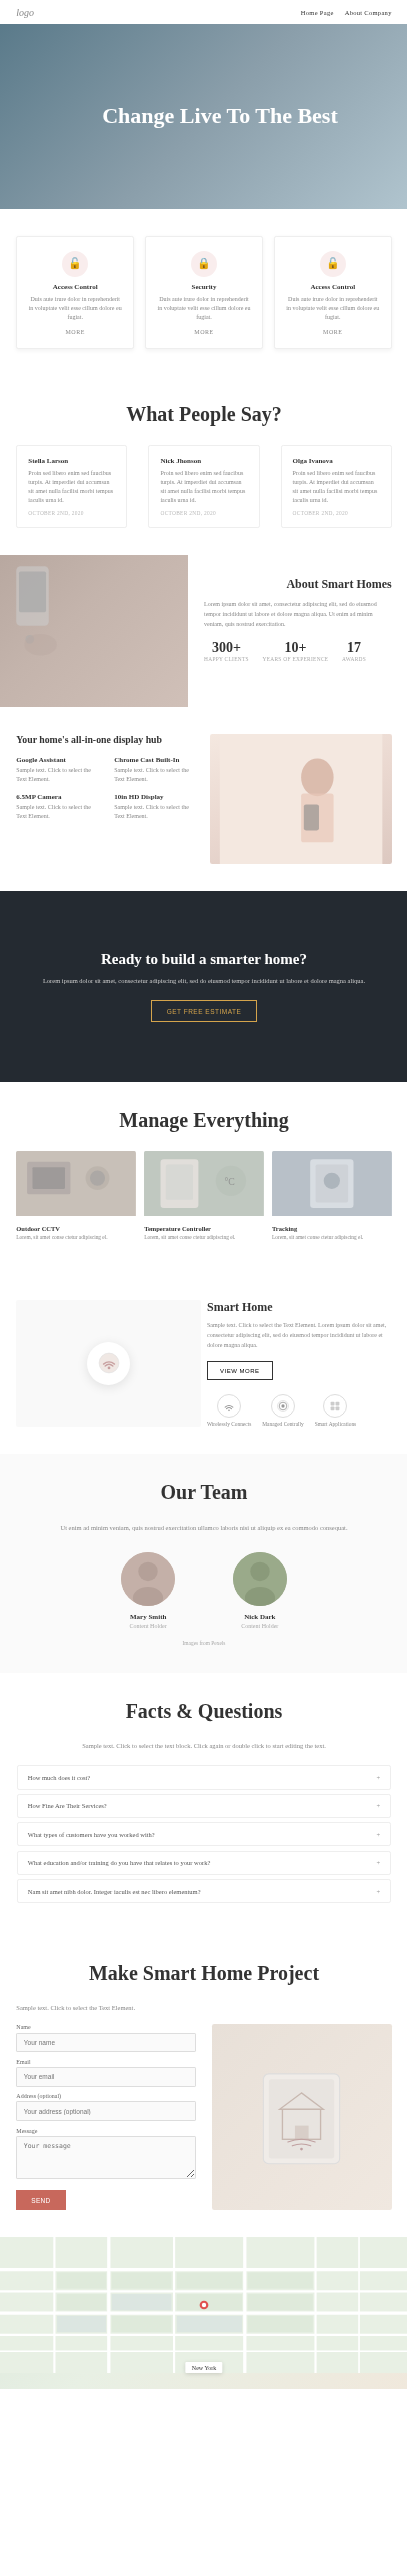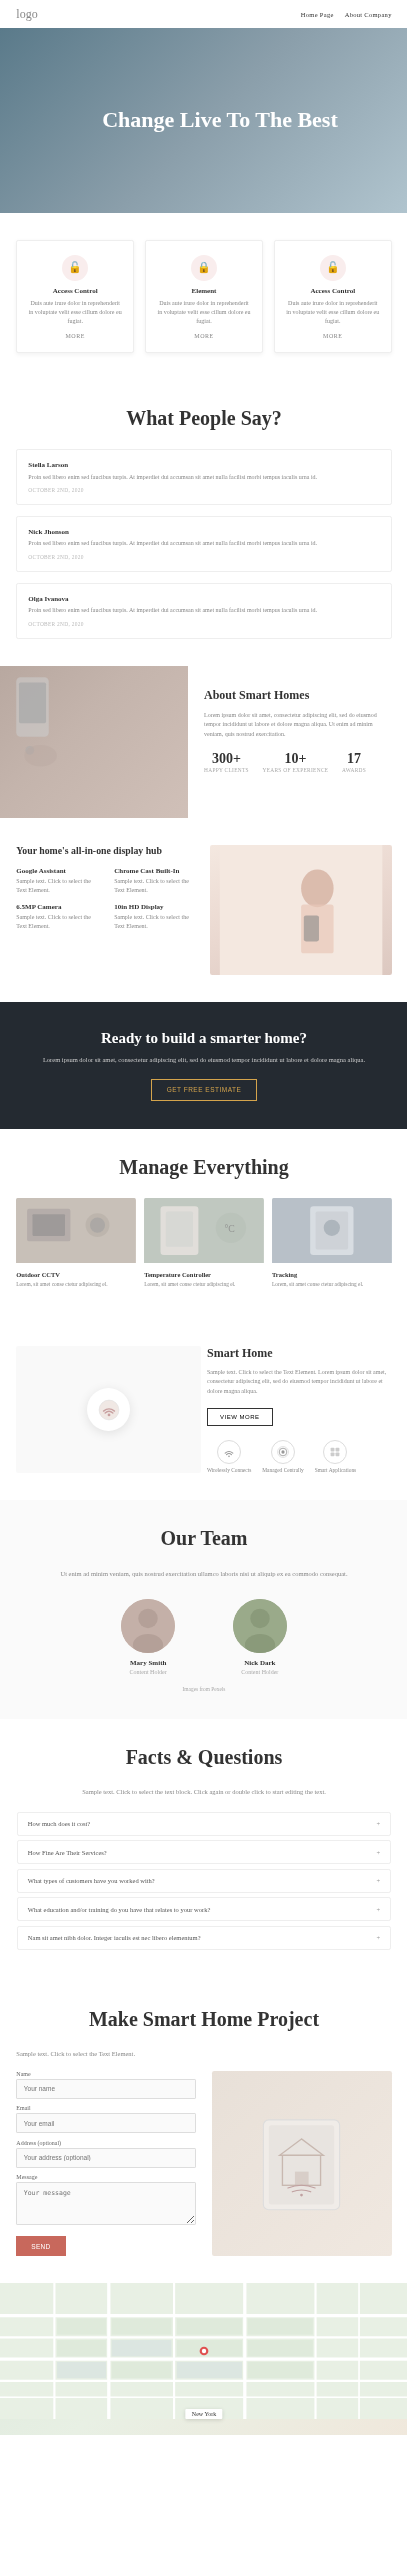--- a/index.html
+++ b/index.html
@@ -1,20 +1,20 @@
 <!DOCTYPE html>
 <html style="font-size:8.7px"><head>
   <meta charset="utf-8">
   <style>
     * { box-sizing: border-box; margin: 0; padding: 0; }
     body { font-family: Georgia, 'Times New Roman', serif; color: #333; background: #fff; width: 408px; }
 
     
     .nav { display: flex; justify-content: space-between; align-items: center; padding: 6.5px 16.3px; background: #fff; position: relative; z-index: 10; }
-    .nav-logo { font-size: 12px; color: #888; }
+    .nav-logo { font-size: 10px; color: #888; font-style: italic; }
     .nav-links { display: flex; gap: 11px; }
     .nav-links a { font-size: 6.5px; color: #333; text-decoration: none; letter-spacing: 0.3px; }
 
     
     .hero { background: linear-gradient(rgba(0,0,0,0.45), rgba(0,0,0,0.45)), #7a8fa0; min-height: 185px; display: flex; align-items: center; justify-content: center; position: relative; overflow: hidden; padding-left: 32px; }
     .hero-bg { position: absolute; inset: 0; background: linear-gradient(135deg, #5a7a8a 0%, #8a9eaa 50%, #b0c4ce 100%); }
     .hero-content { position: relative; text-align: center; color: #fff; padding: 33px 22px; }
     .hero-title { font-size: 22px; font-weight: 700; color: #fff; line-height: 1.2; }
 
     
@@ -22,51 +22,51 @@
     .features-grid { display: flex; gap: 11px; justify-content: center; }
     .feature-card { background: #fff; border: 0.5px solid #eee; border-radius: 2.2px; padding: 13.6px 11px; flex: 1; text-align: center; box-shadow: 0 1.1px 4.3px rgba(0,0,0,0.05); }
     .feature-icon { width: 26px; height: 26px; background: #f9eded; border-radius: 50%; margin: 0 auto 6.5px; display: flex; align-items: center; justify-content: center; font-size: 11px; }
     .feature-title { font-size: 7px; font-weight: 700; margin-bottom: 4.3px; }
     .feature-text { font-size: 6px; color: #888; line-height: 1.5; margin-bottom: 6.5px; }
     .feature-more { font-size: 6px; color: #888; letter-spacing: 0.5px; text-transform: uppercase; }
 
     
     .testimonials { padding: 27px 16.3px; }
     .section-title { font-size: 20px; font-weight: 700; text-align: center; margin-bottom: 19px; }
-    .testimonials-grid { display: flex; gap: 11px; flex-direction: column; }
+    .testimonials-grid { display: flex; gap: 21px; }
     .testimonial-card { flex: 1; padding: 11px; border: 0.5px solid #eee; border-radius: 2.2px; }
     .testimonial-name { font-size: 7px; font-weight: 700; margin-bottom: 3.3px; }
     .testimonial-text { font-size: 6px; color: #888; line-height: 1.5; margin-bottom: 5.4px; }
     .testimonial-date { font-size: 5.4px; color: #bbb; letter-spacing: 0.3px; }
 
     
     .about { display: flex; gap: 0; min-height: 152px; }
     .about-image { flex: 1; background: linear-gradient(135deg, #c8b8b0, #d4c4bc); position: relative; overflow: hidden; }
     .about-image-inner { width: 100%; height: 100%; min-height: 152px; background: linear-gradient(135deg, #b8a8a0 0%, #c4b4ac 40%, #d0c0b8 100%); }
     .about-content { flex: 1; padding: 22px 16.3px; }
-    .about-title { font-size: 12px; font-weight: 700; margin-bottom: 8.2px; }
+    .about-title { font-size: 12px; font-weight: 700; margin-bottom: 8.2px; text-align: right; }
     .about-text { font-size: 6px; color: #888; line-height: 1.6; margin-bottom: 11px; }
     .about-stats { display: flex; gap: 13.6px; }
     .stat { text-align: center; }
     .stat-number { font-size: 14px; font-weight: 700; color: #333; }
     .stat-label { font-size: 5.4px; color: #aaa; text-transform: uppercase; letter-spacing: 0.3px; }
 
     
     .hub { padding: 27px 16.3px; }
     .hub-title { font-size: 9.8px; font-weight: 700; margin-bottom: 11px; }
     .hub-grid { display: grid; grid-template-columns: 1fr 1fr; gap: 8.2px 13.6px; }
     .hub-item-label { font-size: 7px; font-weight: 700; margin-bottom: 2.2px; }
     .hub-item-text { font-size: 6px; color: #888; line-height: 1.5; }
     .hub-layout { display: flex; gap: 11px; align-items: flex-start; }
     .hub-left { flex: 1; }
     .hub-right { flex: 1; }
     .hub-image { width: 100%; height: 130px; background: linear-gradient(135deg, #e8d8d0, #f0e8e4); border-radius: 2.2px; overflow: hidden; position: relative; }
 
     
-    .cta-banner { background: linear-gradient(rgba(0,0,0,0.6), rgba(0,0,0,0.6)), #5a6a7a; padding: 28px 22px; text-align: center; color: #fff; }
+    .cta-banner { background: linear-gradient(rgba(0,0,0,0.6), rgba(0,0,0,0.6)), #5a6a7a; padding: 60px 22px; text-align: center; color: #fff; }
     .cta-title { font-size: 15px; font-weight: 700; color: #fff; margin-bottom: 8.2px; }
     .cta-text { font-size: 6.5px; color: #ccc; margin-bottom: 13.6px; line-height: 1.6; }
     .cta-btn { background: transparent; border: 1.1px solid #d4a44c; color: #d4a44c; padding: 6.5px 15px; font-size: 6.5px; letter-spacing: 0.5px; text-transform: uppercase; cursor: pointer; }
 
     
     .manage { padding: 27px 16.3px; }
     .manage-grid { display: flex; gap: 8.2px; }
     .manage-card { flex: 1; border-radius: 2.2px; overflow: hidden; position: relative; min-height: 87px; }
     .manage-card-image { width: 100%; height: 65px; }
     .manage-img-cctv { background: linear-gradient(135deg, #c8c0b8, #d4ccc4); }
@@ -153,21 +153,21 @@
 <section class="features">
   <div class="features-grid">
     <div class="feature-card">
       <div class="feature-icon">🔓</div>
       <div class="feature-title">Access Control</div>
       <div class="feature-text">Duis aute irure dolor in reprehenderit in voluptate velit esse cillum dolore eu fugiat.</div>
       <div class="feature-more">MORE</div>
     </div>
     <div class="feature-card">
       <div class="feature-icon">🔒</div>
-      <div class="feature-title">Element</div>
+      <div class="feature-title">Security</div>
       <div class="feature-text">Duis aute irure dolor in reprehenderit in voluptate velit esse cillum dolore eu fugiat.</div>
       <div class="feature-more">MORE</div>
     </div>
     <div class="feature-card">
       <div class="feature-icon">🔓</div>
       <div class="feature-title">Access Control</div>
       <div class="feature-text">Duis aute irure dolor in reprehenderit in voluptate velit esse cillum dolore eu fugiat.</div>
       <div class="feature-more">MORE</div>
     </div>
   </div>

